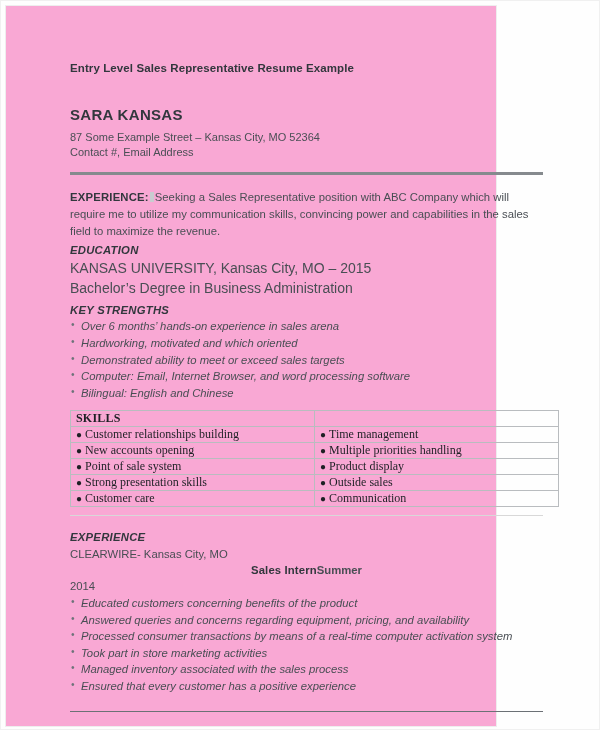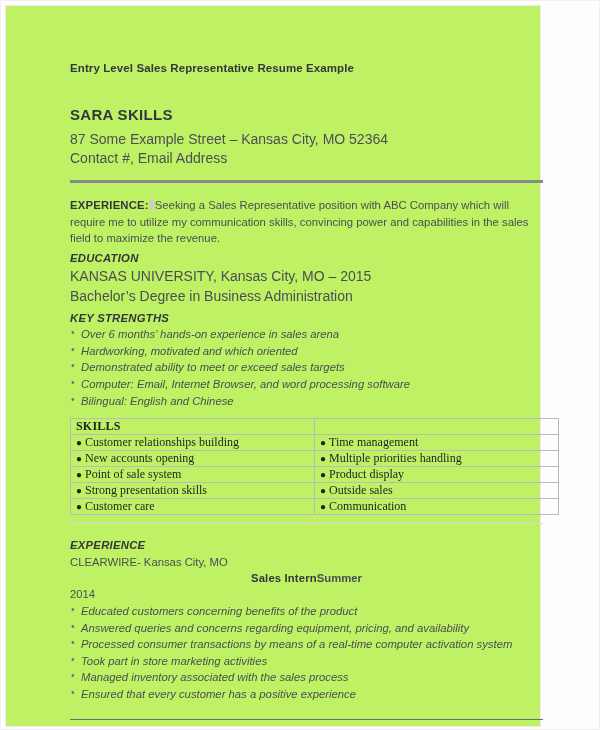--- a/index.html
+++ b/index.html
@@ -19,25 +19,25 @@
     width: 600px;
     height: 730px;
     background: #fefefe;
     box-sizing: border-box;
     border: 1px solid #f0f0f0;
   }
   .page-inner {
     position: absolute;
     left: 4px;
     top: 4px;
-    width: 536px;
+    width: 492px;
     height: 722px;
     border: 1px solid #eeeeee;
     box-sizing: border-box;
-    background: #bef264;
+    background: #f9a8d4;
   }
   .content {
     position: absolute;
     left: 64px;
     top: 56px;
     width: 473px;
   }
 
   .doc-title {
     font-size: 11.5px;
@@ -50,21 +50,21 @@
 
   .name {
     font-size: 15px;
     font-weight: bold;
     color: #32373d;
     letter-spacing: 0.3px;
     margin: 0 0 7px 0;
     line-height: 1.15;
   }
   .contact-line {
-    font-size: 14px;
+    font-size: 11px;
     color: #4a4f55;
     line-height: 1.32;
     margin: 0;
   }
 
   .rule-thick {
     height: 3px;
     background: #868a8e;
     margin: 13px 0 14px 0;
     width: 100%;
@@ -206,21 +206,21 @@
 </style>
 </head>
 <body>
 
 <div class="page">
   <div class="page-inner">
     <div class="content">
 
       <div class="doc-title">Entry Level Sales Representative Resume Example</div>
 
-      <div class="name">SARA SKILLS</div>
+      <div class="name">SARA KANSAS</div>
       <div class="contact-line">87 Some Example Street – Kansas City, MO 52364</div>
       <div class="contact-line">Contact #, Email Address</div>
 
       <div class="rule-thick"></div>
 
       <p class="para"><span class="label-inline">EXPERIENCE:</span><span class="caret"></span><span>Seeking a Sales Representative position with ABC Company which will require me to utilize my communication skills, convincing power and capabilities in the sales field to maximize the revenue.</span></p>
 
       <div class="section-head">EDUCATION</div>
       <div class="plain-line">KANSAS UNIVERSITY, Kansas City, MO – 2015</div>
       <div class="plain-line">Bachelor’s Degree in Business Administration</div>

